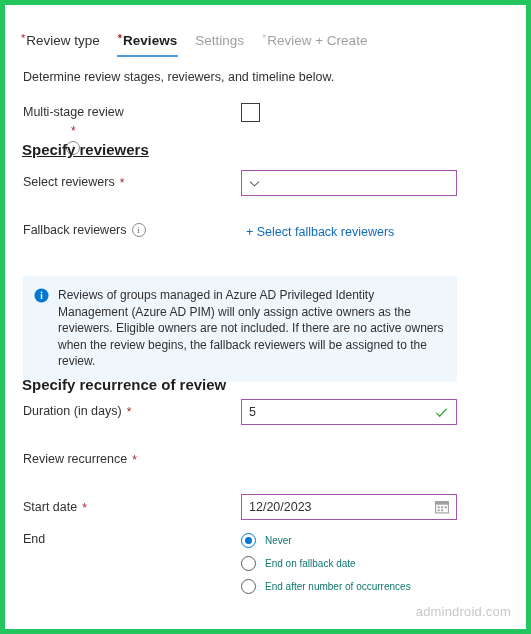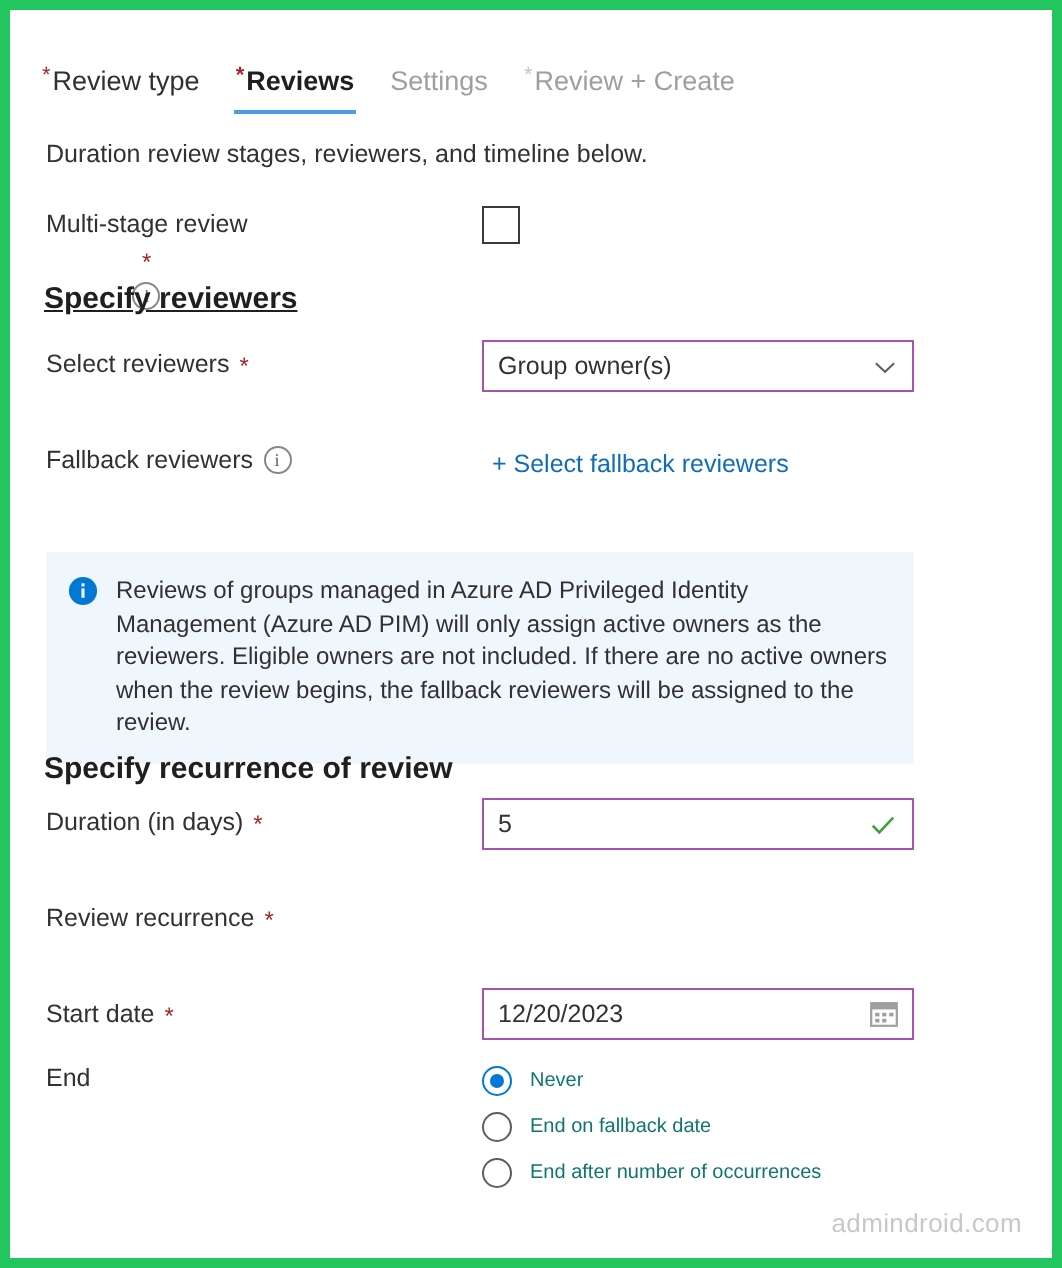--- a/index.html
+++ b/index.html
@@ -248,37 +248,36 @@
       <span class="req">*</span><span>Reviews</span>
     </div>
     <div class="tab disabled">
       <span>Settings</span>
     </div>
     <div class="tab disabled">
       <span class="req">*</span><span>Review + Create</span>
     </div>
   </div>
 
-  <div class="intro">Duration review stages, reviewers, and timeline below.</div>
+  <div class="intro">Determine review stages, reviewers, and timeline below.</div>
 
   <div class="field-label" style="top:100px;flex-direction:column;">
     <span>Multi-stage review</span>
     <span class="req">*</span>
     <span class="info-circle">i</span>
   </div>
   <div class="checkbox" style="left:236px; top:98px;"></div>
 
   <div class="section-title" style="top:136px;text-decoration:underline;">Specify reviewers</div>
 
   <div class="field-label" style="top:170px;">
     <span>Select reviewers</span>
     <span class="req">*</span>
   </div>
   <div class="ctrl" style="top:165px;">
-    <span class="val">Group owner(s)</span>
     <span class="chev">
       <svg viewBox="0 0 12 12" width="11" height="11">
           <path d="M1 4 L6 8.6 L11 4" fill="none" stroke="#605e5c" stroke-width="1.1"></path>
         </svg>
     </span>
   </div>
 
   <div class="field-label" style="top:218px;">
     <span>Fallback reviewers</span>
     <span class="info-circle">i</span>

